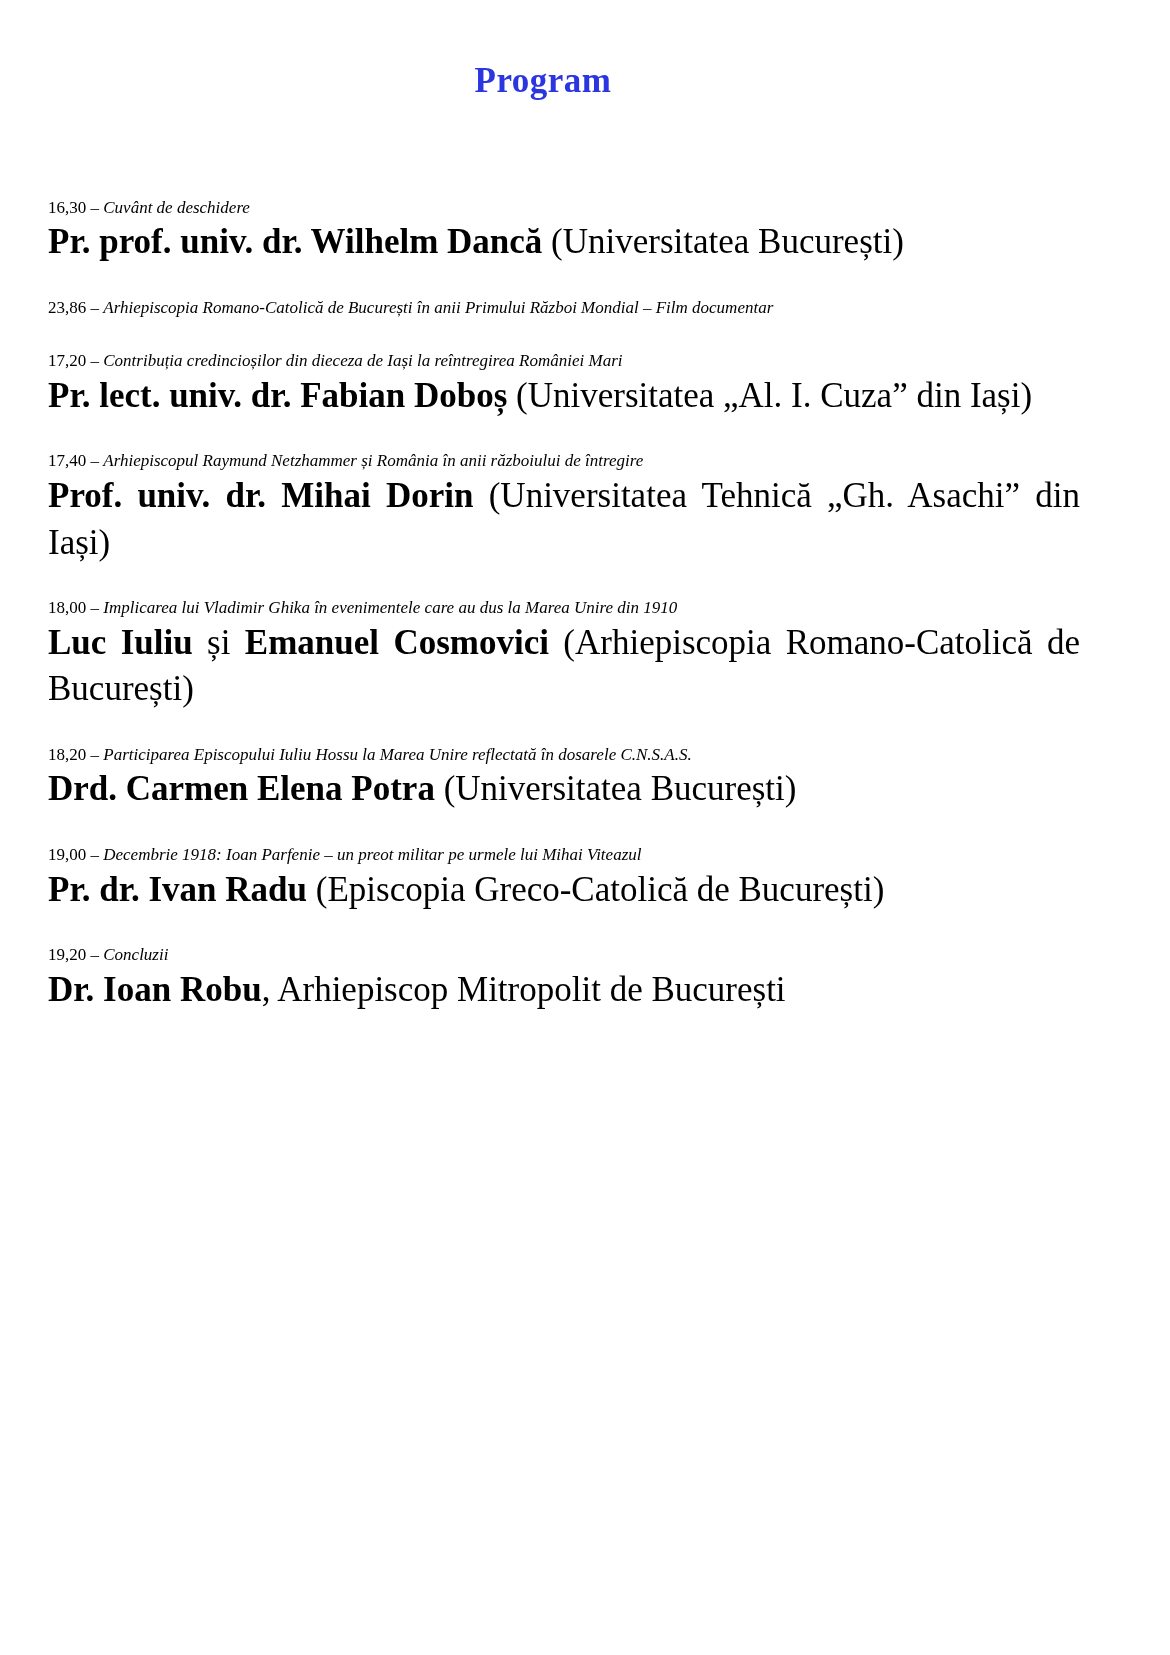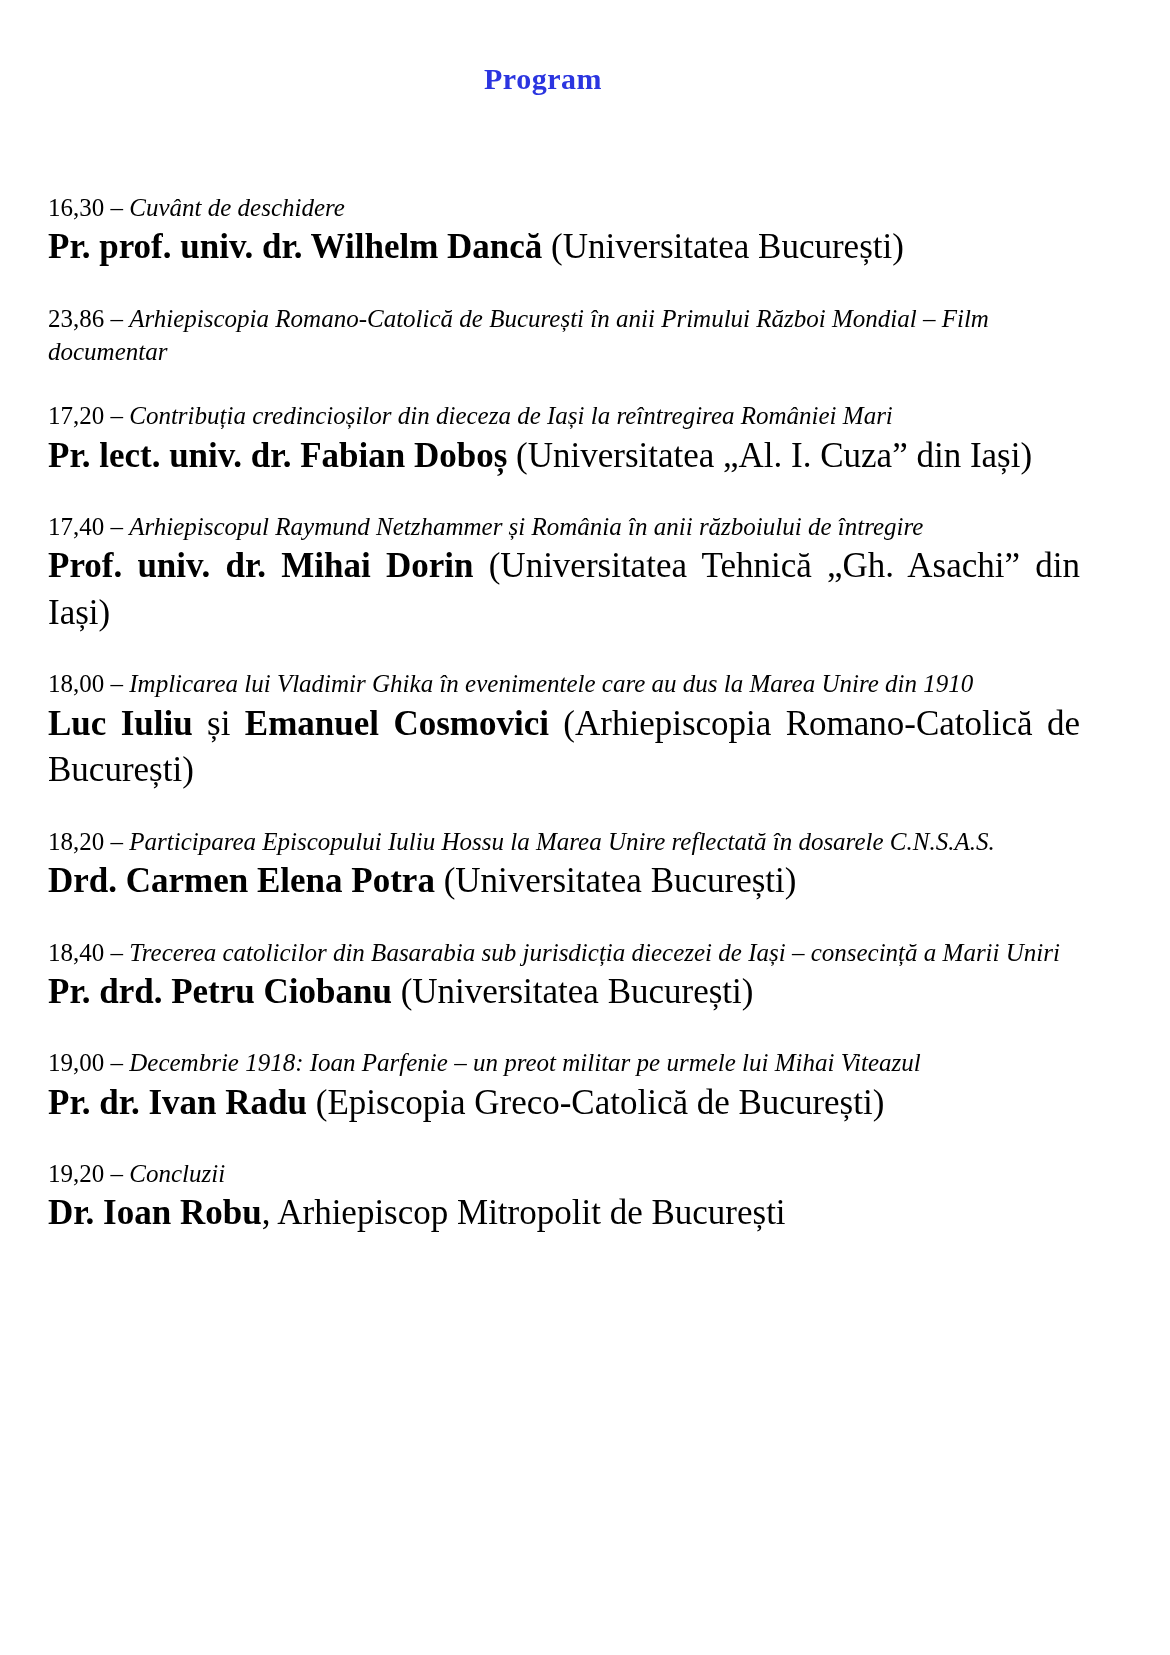--- a/index.html
+++ b/index.html
@@ -19,42 +19,42 @@
     position: relative;
     width: 1170px;
     height: 1655px;
     box-sizing: border-box;
     padding: 52px 90px 0 48px;
     overflow: hidden;
   }
   .doc-title {
     text-align: center;
     font-weight: bold;
-    font-size: 30px;
+    font-size: 35px;
     line-height: 1.1;
     letter-spacing: 0.5px;
     margin: 0;
     padding-top: 10px;
     padding-right: 42px;
   }
   .program-list {
     margin: 0;
     padding: 0;
     list-style: none;
     margin-top: 96px;
   }
   .program-item {
     margin: 0 0 31px 0;
     padding: 0;
   }
   .program-item:last-child {
     margin-bottom: 0;
   }
   .entry-line {
-    font-size: 25px;
+    font-size: 17px;
     line-height: 1.33;
     margin: 0;
     text-align: justify;
     text-justify: inter-word;
     hyphens: none;
   }
   .entry-line.no-justify {
     text-align: left;
   }
   .entry-time {
@@ -111,24 +111,20 @@
       </li>
       <li class="program-item">
         <p class="entry-line"><span class="entry-time">18,00</span> <span class="entry-dash">–</span> <span class="entry-title">Implicarea lui Vladimir Ghika în evenimentele care au dus la Marea Unire din 1910</span></p>
         <p class="speaker-line"><span class="speaker-name">Luc Iuliu</span><span class="speaker-conj"> și </span><span class="speaker-name">Emanuel Cosmovici</span><span class="speaker-affil"> (Arhiepiscopia Romano-Catolică de București)</span></p>
       </li>
       <li class="program-item">
         <p class="entry-line"><span class="entry-time">18,20</span> <span class="entry-dash">–</span> <span class="entry-title">Participarea Episcopului Iuliu Hossu la Marea Unire reflectată în dosarele C.N.S.A.S.</span></p>
         <p class="speaker-line"><span class="speaker-name">Drd. Carmen Elena Potra</span><span class="speaker-affil"> (Universitatea București)</span></p>
       </li>
       <li class="program-item">
-        <p class="entry-line"><span class="entry-time">18,40</span> <span class="entry-dash">–</span> <span class="entry-title">Trecerea catolicilor din Basarabia sub jurisdicția diecezei de Iași – consecință a Marii Uniri</span></p>
-        <p class="speaker-line"><span class="speaker-name">Pr. drd. Petru Ciobanu</span><span class="speaker-affil"> (Universitatea București)</span></p>
-      </li>
-      <li class="program-item">
         <p class="entry-line"><span class="entry-time">19,00</span> <span class="entry-dash">–</span> <span class="entry-title">Decembrie 1918: Ioan Parfenie – un preot militar pe urmele lui Mihai Viteazul</span></p>
         <p class="speaker-line"><span class="speaker-name">Pr. dr. Ivan Radu</span><span class="speaker-affil"> (Episcopia Greco-Catolică de București)</span></p>
       </li>
       <li class="program-item">
         <p class="entry-line no-justify"><span class="entry-time">19,20</span> <span class="entry-dash">–</span> <span class="entry-title">Concluzii</span></p>
         <p class="speaker-line no-justify"><span class="speaker-name">Dr. Ioan Robu</span><span class="speaker-affil">, Arhiepiscop Mitropolit de București</span></p>
       </li>
     </ul>
 
 </div>

